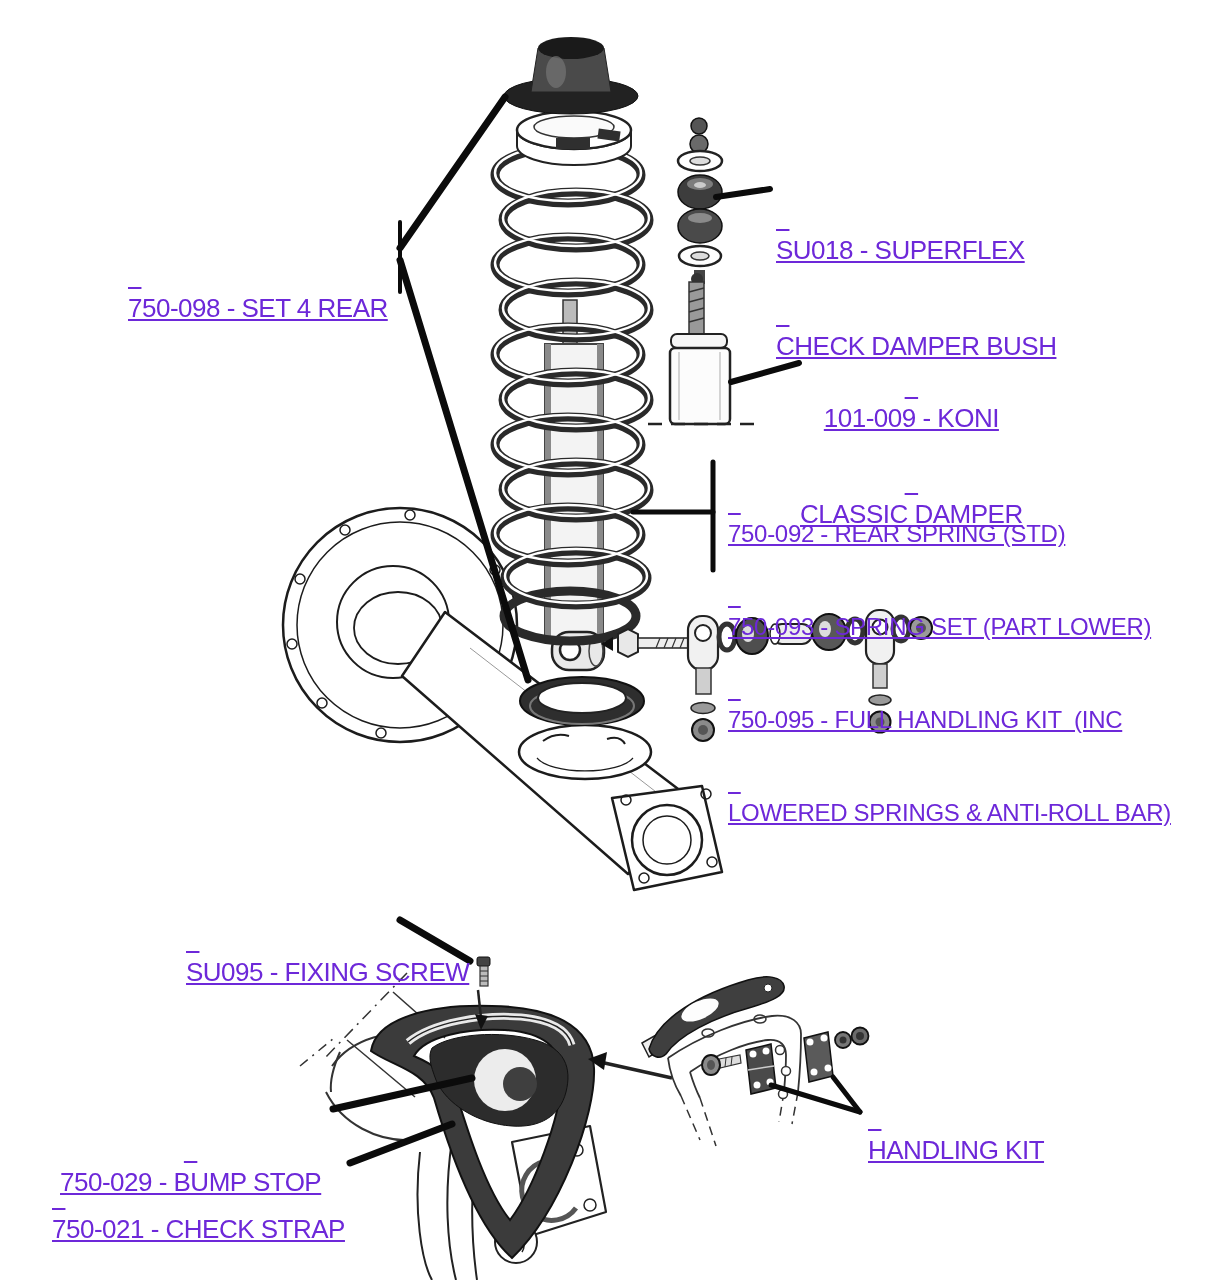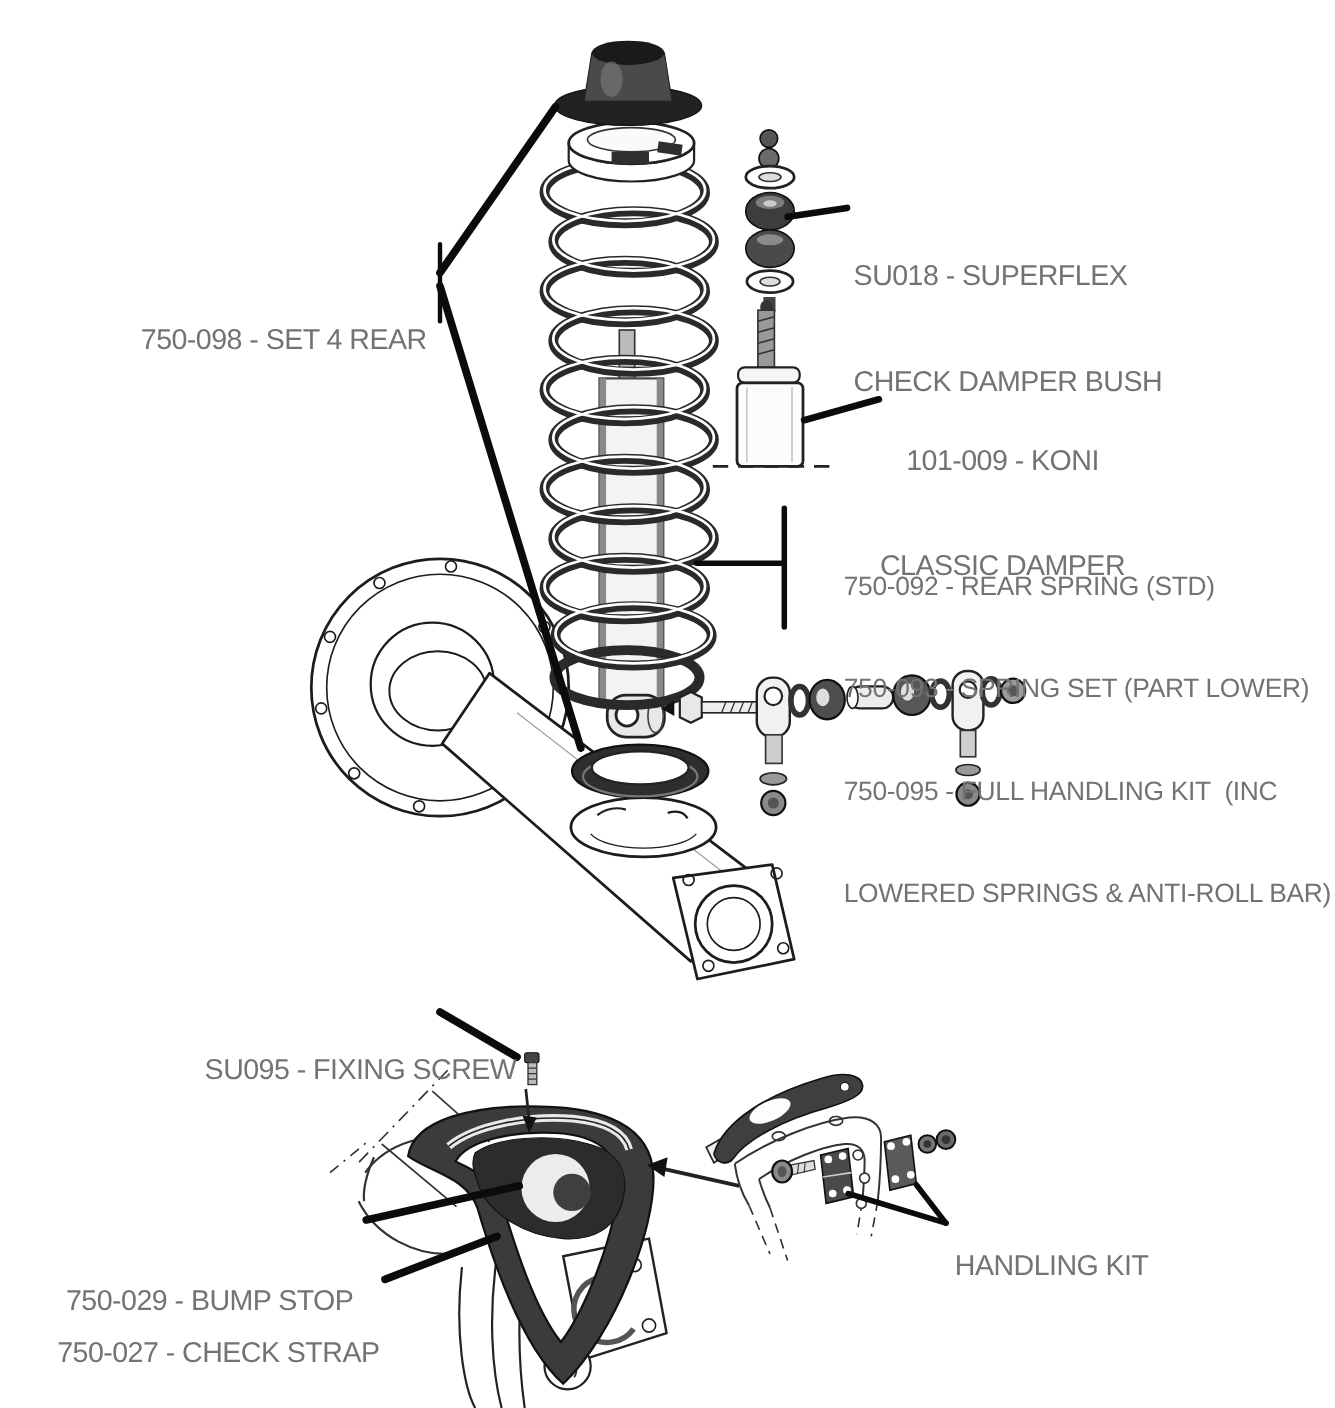--- a/index.html
+++ b/index.html
@@ -1,20 +1,20 @@
 <!DOCTYPE html>
 <html><head>
 <meta charset="utf-8">
 <style>
   html,body{margin:0;padding:0;background:#fff;}
   #canvas{position:relative;width:1214px;height:1280px;background:#ffffff;overflow:hidden;
           font-family:"Liberation Sans", sans-serif;color:#0d0d0d;}
   svg{position:absolute;left:0;top:0;}
-  .label{position:absolute;white-space:pre;font-size:26px;line-height:32px;letter-spacing:-0.5px;color:#737373;}
-  .label.small{font-size:24px;line-height:31px;letter-spacing:-0.3px;margin-left:39px;}
+  .label{position:absolute;white-space:pre;font-size:26px;line-height:32px;letter-spacing:-0.5px;color:#6d28d9;text-decoration:underline;}
+  .label.small{font-size:24px;line-height:31px;letter-spacing:-0.3px;}
   .ln{display:block;}
 </style>
 </head>
 <body>
 
 <div id="canvas">
 
 <svg width="1214" height="1280" viewBox="0 0 1214 1280">
 
   <g stroke="#1c1c1c" fill="none">
@@ -324,20 +324,20 @@
 
 <div class="label" style="left:186px;top:892px;">
   <span class="ln">SU095 - FIXING SCREW</span>
 </div>
 
 <div class="label" style="left:60px;top:1102px;text-align:center;">
   <span class="ln">750-029 - BUMP STOP</span>
 </div>
 
 <div class="label" style="left:52px;top:1149px;">
-  <span class="ln">750-027 - CHECK STRAP</span>
+  <span class="ln">750-021 - CHECK STRAP</span>
 </div>
 
 <div class="label" style="left:868px;top:1070px;">
   <span class="ln">HANDLING KIT</span>
 </div>
 
 </div>
 
 </body></html>

